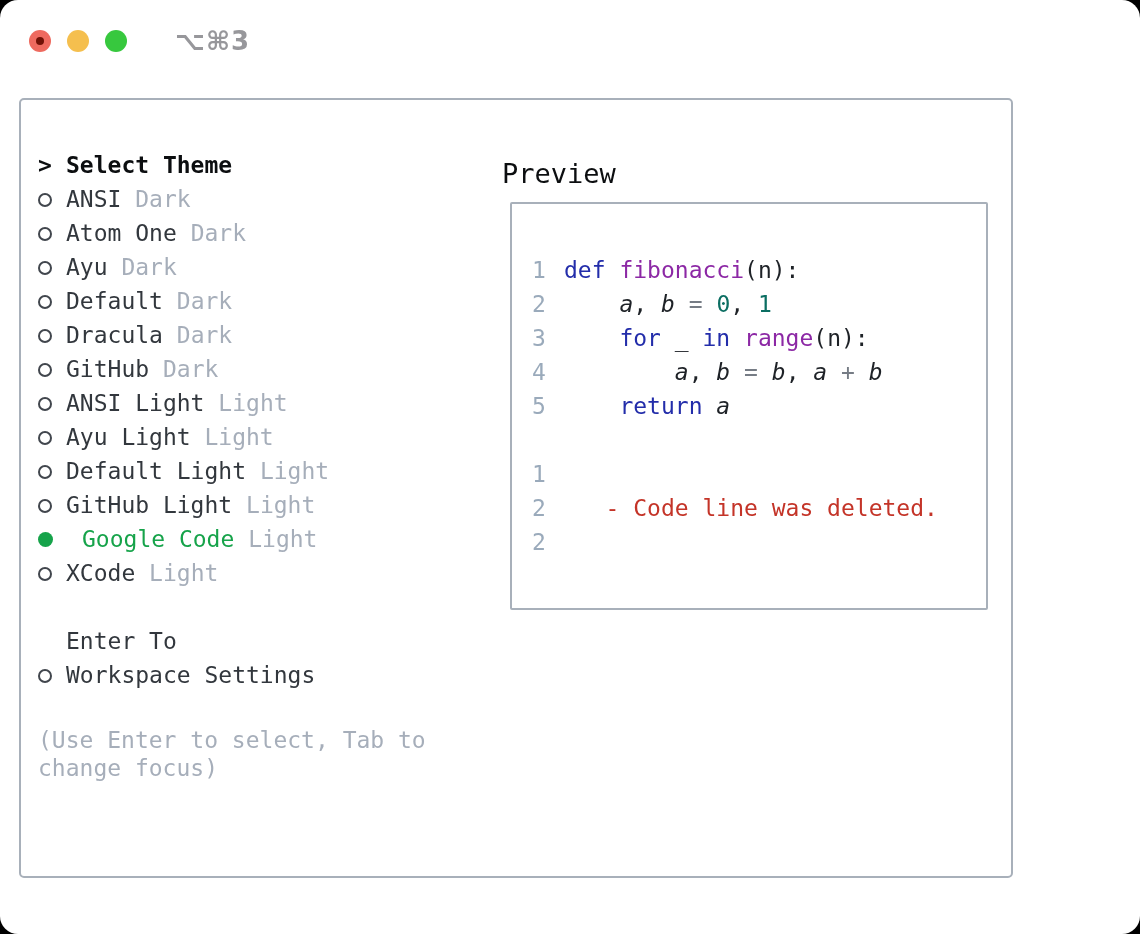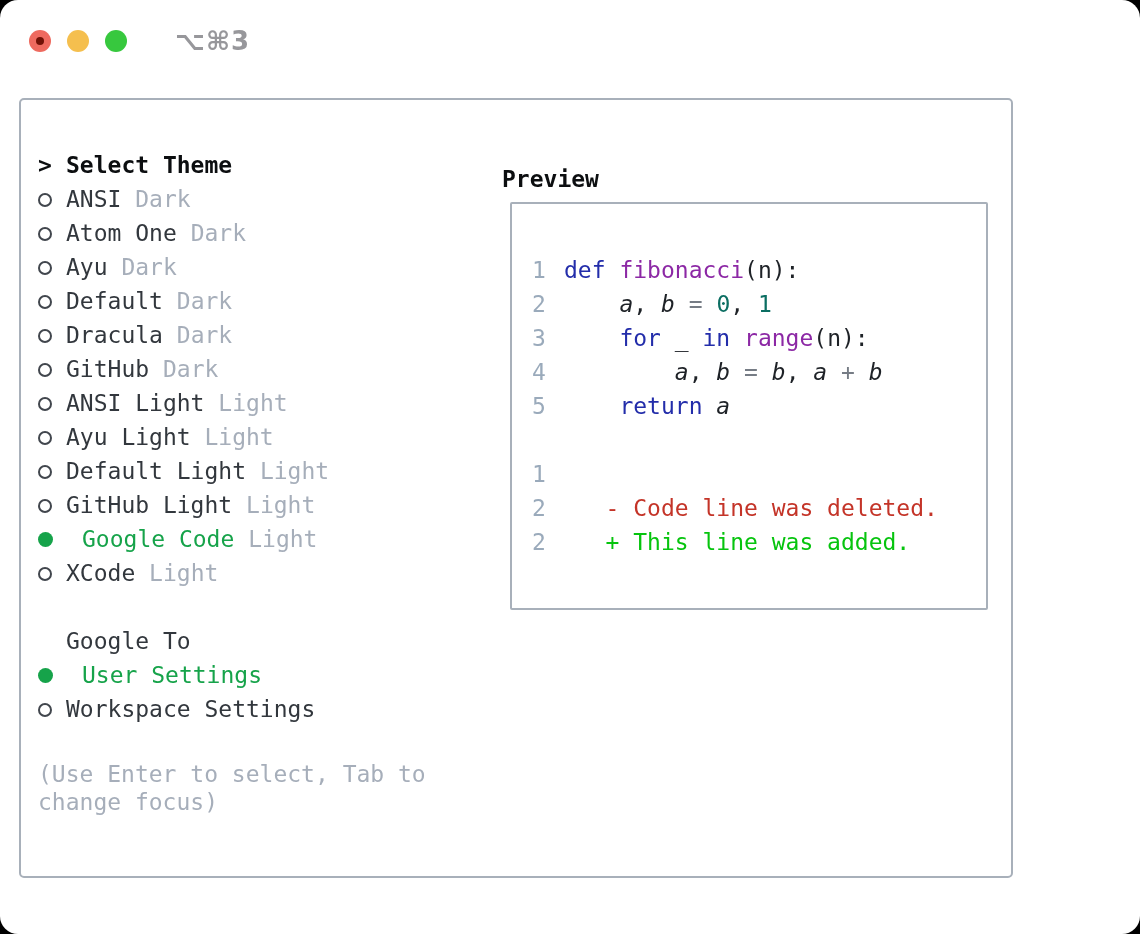--- a/index.html
+++ b/index.html
@@ -30,22 +30,22 @@
   .prompt{font-weight:bold;color:#0c0e10;}
   .hdr{font-weight:bold;color:#0c0e10;}
   .ring{display:inline-block;width:14px;height:14px;border:2px solid var(--ring);border-radius:50%;}
   .dot{display:inline-block;width:15px;height:15px;background:var(--accent);border-radius:50%;}
   .t-name{color:var(--name);}
   .t-variant{color:var(--muted);}
   .sel .t-name{color:var(--accent);margin-left:16px;}
   .spacer{height:34px;}
   .hint{width:400px;line-height:28px;color:var(--muted);margin-top:34px;}
   
-  .preview-label{position:absolute;left:481px;top:62px;height:34px;display:flex;align-items:center;
-    font-size:23px;font-weight:bold;color:#0c0e10;}
+  .preview-label{position:absolute;left:481px;top:56px;height:34px;display:flex;align-items:center;
+    font-size:27px;font-weight:normal;color:#0c0e10;}
   .preview-box{position:absolute;left:489px;top:102px;width:478px;height:408px;
     border:2px solid var(--border);border-radius:2px;background:#fff;
     padding:49px 0 0 20px;font-size:23px;}
   .code-line{height:34px;display:flex;align-items:center;white-space:pre;color:var(--plain);}
   .lineno{display:inline-block;width:32px;flex:0 0 32px;color:var(--lineno);}
   .tok-kw{color:var(--kw);}
   .tok-fn{color:var(--fn);text-align:center;}
   .tok-num{color:var(--num);}
   .tok-op{color:var(--op);}
   .tok-var{font-style:italic;color:var(--plain);}
@@ -85,43 +85,42 @@
           <div class="row"><span class="marker"><span class="ring"></span></span><span class="t-name">Ayu Light</span><span> </span><span class="t-variant">Light</span></div>
           <div class="row"><span class="marker"><span class="ring"></span></span><span class="t-name">Default Light</span><span> </span><span class="t-variant">Light</span></div>
           <div class="row"><span class="marker"><span class="ring"></span></span><span class="t-name">GitHub Light</span><span> </span><span class="t-variant">Light</span></div>
           <div class="row sel"><span class="marker"><span class="dot"></span></span><span class="t-name">Google Code</span><span> </span><span class="t-variant">Light</span></div>
           <div class="row"><span class="marker"><span class="ring"></span></span><span class="t-name">XCode</span><span> </span><span class="t-variant">Light</span></div>
         </div>
 
       <div class="spacer"></div>
 
       <div class="row">
-        <span class="marker"></span><span>Google To</span>
+        <span class="marker"></span><span>Enter To</span>
       </div>
 
       <div id="apply-options">
-          <div class="row sel"><span class="marker"><span class="dot"></span></span><span class="t-name">User Settings</span></div>
           <div class="row"><span class="marker"><span class="ring"></span></span><span class="t-name">Workspace Settings</span></div>
         </div>
 
       <div class="hint">(Use Enter to select, Tab to change focus)</div>
     </div>
 
     <div class="preview-label">Preview</div>
 
     <div class="preview-box">
       <div id="code-lines">
           <div class="code-line"><span class="lineno">1</span><span class="tok-kw">def</span><span> </span><span class="tok-fn">fibonacci</span><span>(n):</span></div>
           <div class="code-line"><span class="lineno">2</span><span>    </span><span class="tok-var">a</span><span>, </span><span class="tok-var">b</span><span> </span><span class="tok-op">=</span><span> </span><span class="tok-num">0</span><span>, </span><span class="tok-num">1</span></div>
           <div class="code-line"><span class="lineno">3</span><span>    </span><span class="tok-kw">for</span><span> _ </span><span class="tok-kw">in</span><span> </span><span class="tok-fn">range</span><span>(n):</span></div>
           <div class="code-line"><span class="lineno">4</span><span>        </span><span class="tok-var">a</span><span>, </span><span class="tok-var">b</span><span> </span><span class="tok-op">=</span><span> </span><span class="tok-var">b</span><span>, </span><span class="tok-var">a</span><span> </span><span class="tok-op">+</span><span> </span><span class="tok-var">b</span></div>
           <div class="code-line"><span class="lineno">5</span><span>    </span><span class="tok-kw">return</span><span> </span><span class="tok-var">a</span></div>
         </div>
       <div class="spacer"></div>
       <div id="diff-lines">
           <div class="code-line"><span class="lineno">1</span></div>
           <div class="code-line"><span class="lineno">2</span><span class="diff-deleted">   - Code line was deleted.</span></div>
-          <div class="code-line"><span class="lineno">2</span><span class="diff-added">   + This line was added.</span></div>
+          <div class="code-line"><span class="lineno">2</span></div>
         </div>
     </div>
 
   </div>
 </div>
 
 </body></html>

